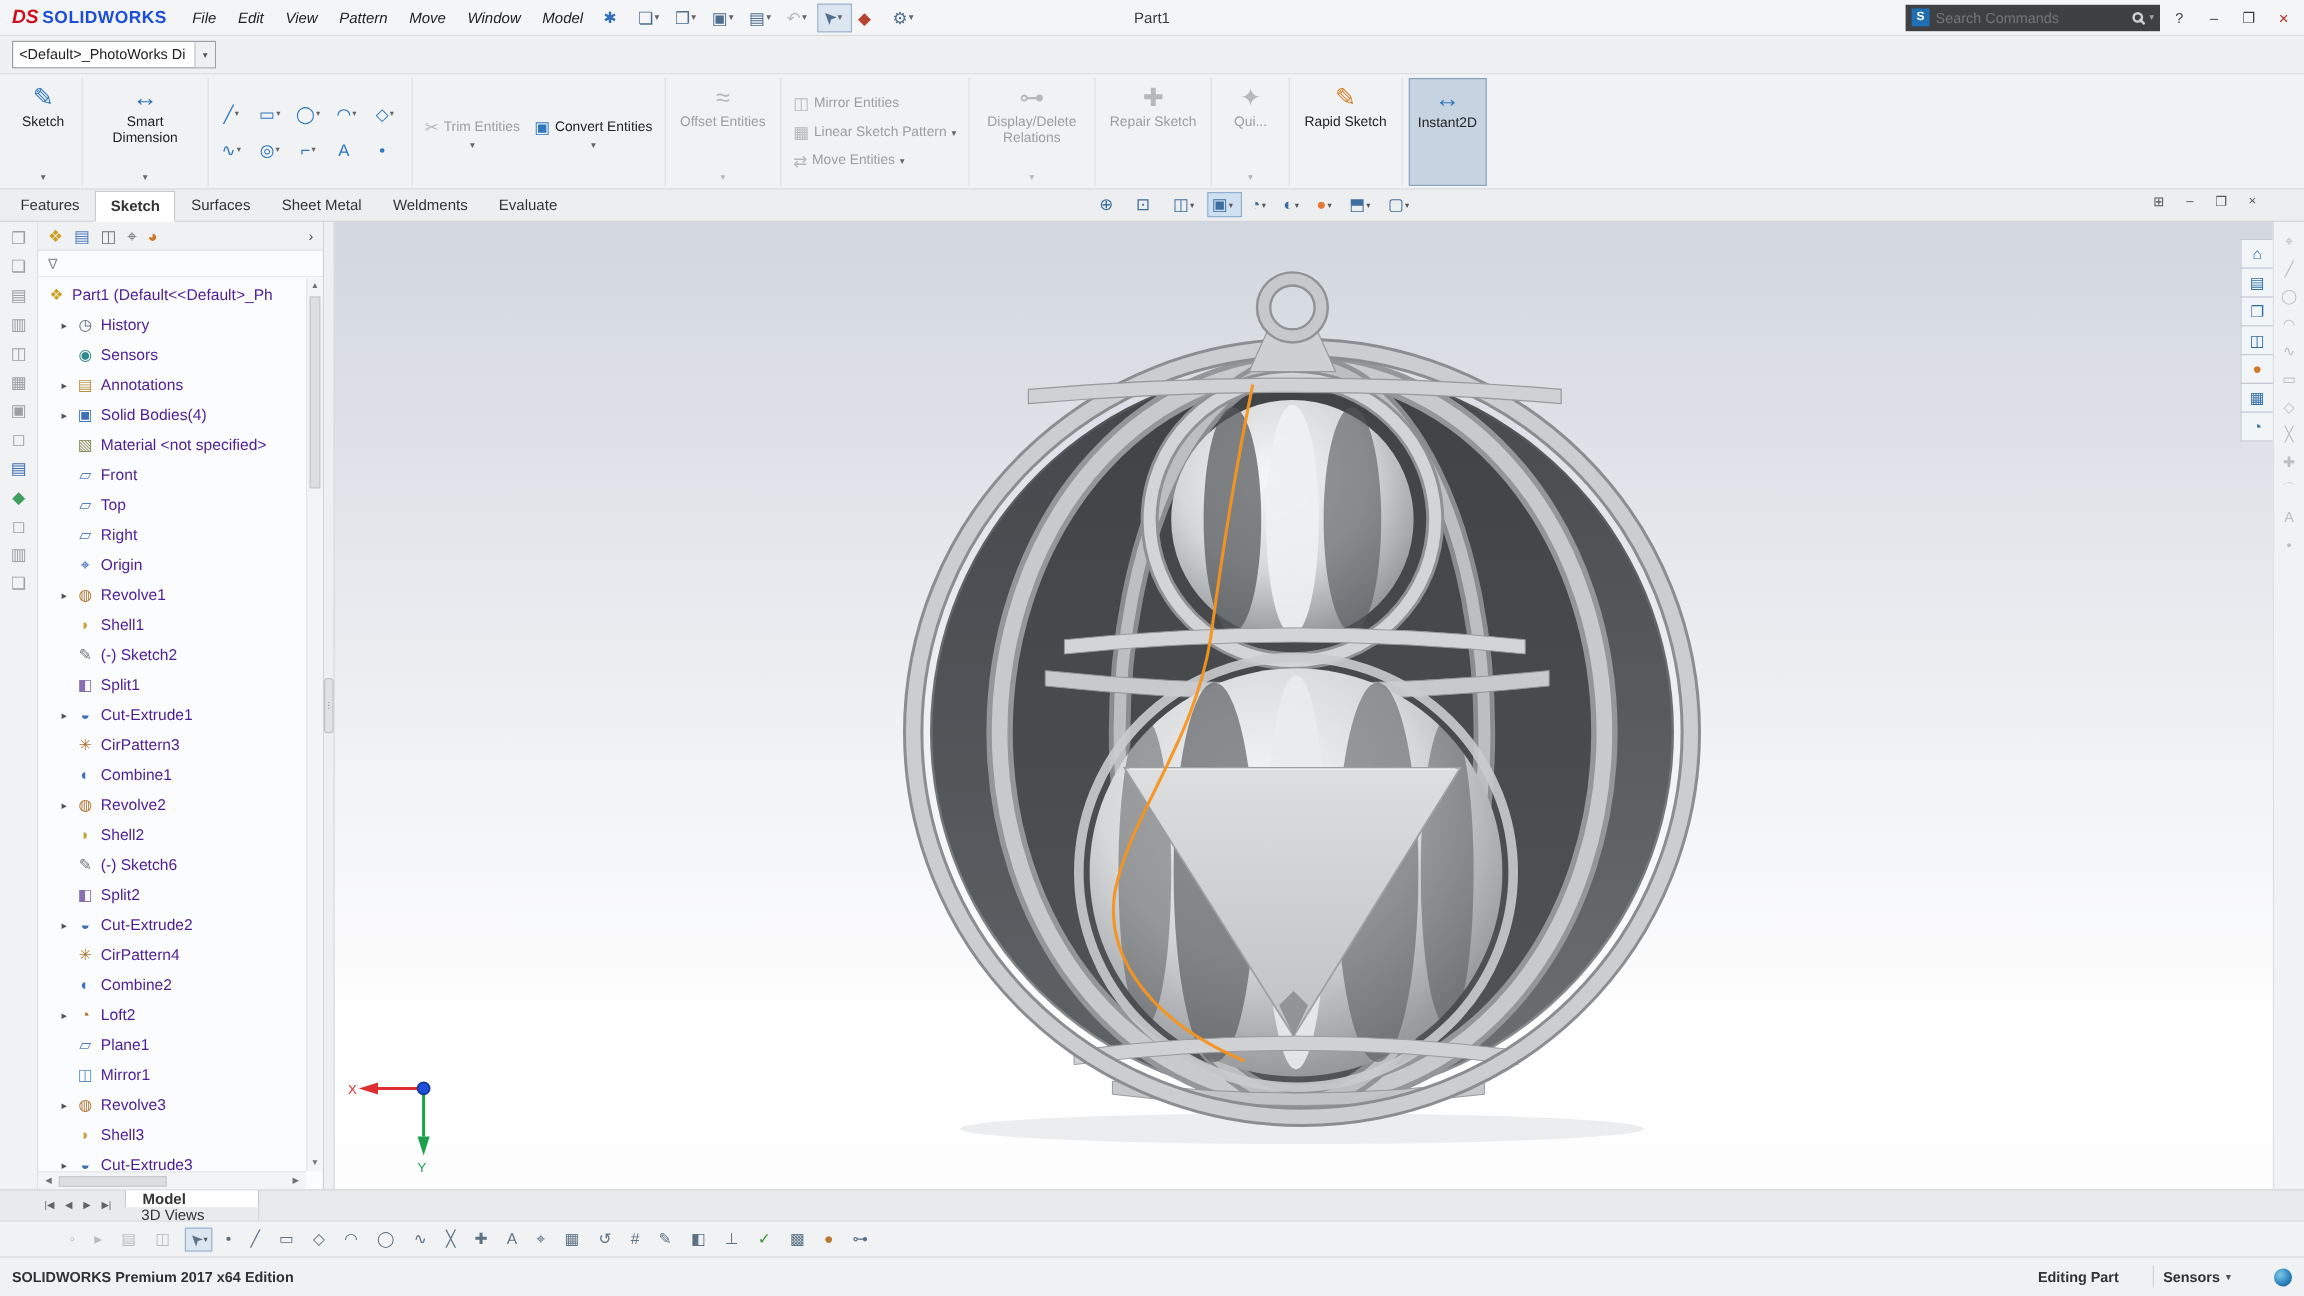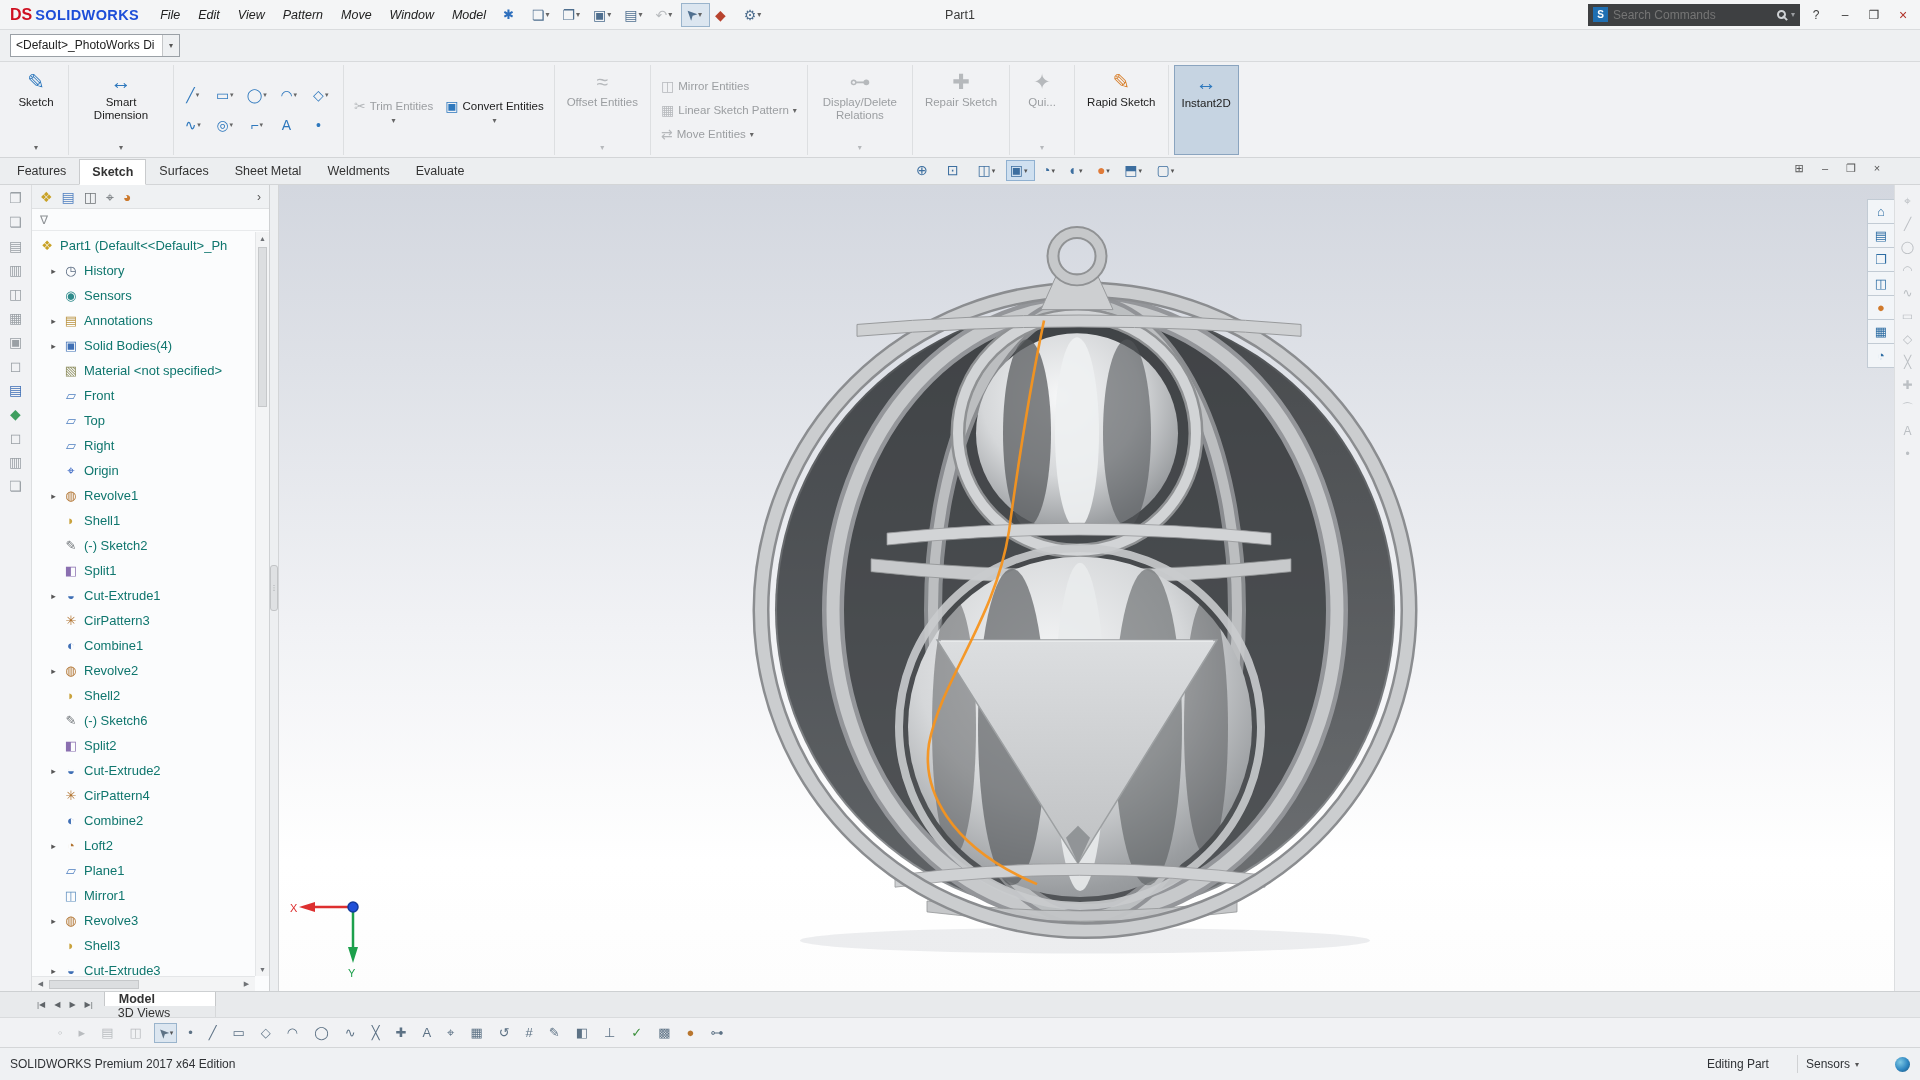--- a/index.html
+++ b/index.html
@@ -3,21 +3,21 @@
 <meta charset="utf-8">
 <style>
   *{box-sizing:border-box;margin:0;padding:0;}
   html,body{width:1920px;height:1080px;overflow:hidden;}
   body{font-family:"Liberation Sans",sans-serif;font-size:12px;color:#222;background:#f0f1f3;user-select:none;}
   .app{display:flex;flex-direction:column;height:100%;}
 
   
   .titlebar{height:30px;background:#f4f5f6;border-bottom:1px solid #dadcde;display:flex;align-items:center;position:relative;z-index:6;}
   .logo{display:flex;align-items:baseline;padding:0 8px 0 10px;}
-  .logo .ds{color:#cf1021;font-weight:700;font-size:16px;margin-right:3px;}
+  .logo .ds{color:#cf1021;font-weight:700;font-style:italic;font-size:16px;margin-right:3px;}
   .logo .sw{color:#1d4ed8;font-weight:700;font-size:14.5px;letter-spacing:.4px;}
   .menubar{display:flex;margin-left:4px;}
   .menu-item{padding:4px 9px;font-size:12.5px;font-style:italic;}
   .pin{color:#2e6fbd;font-size:13px;padding:0 8px;}
   .quickbar{display:flex;align-items:center;margin-left:6px;gap:1px;}
   .qbtn{display:flex;align-items:center;height:24px;padding:0 3px;border:1px solid transparent;}
   .qbtn .g{font-size:14px;color:#4f6f8f;line-height:14px;}
   .qbtn .caret{font-size:8px;color:#666;margin-left:1px;width:8px;}
   .qbtn.pressed{background:#dce6f0;border-color:#9ab4cc;}
   .qbtn.disabled .g{color:#b9bcbf;}
@@ -84,21 +84,21 @@
   .panel{width:238px;background:#fbfcfd;border-right:1px solid #cfd1d3;display:flex;flex-direction:column;position:relative;flex:none;}
   .panel-tabs{height:24px;display:flex;align-items:center;gap:9px;padding:0 8px;background:#eff1f3;border-bottom:1px solid #dfe1e3;}
   .ptab{font-size:14px;line-height:16px;}
   .ptab.chev{margin-left:auto;color:#555;font-size:12px;}
   .filterrow{height:22px;display:flex;align-items:center;padding:0 8px;border-bottom:1px solid #e8eaec;}
   .funnel{color:#8f9397;font-size:12px;}
   .tree{flex:1;overflow:hidden;padding:2px 16px 0 4px;}
   .trow{height:25px;display:flex;align-items:center;gap:5px;white-space:nowrap;}
   .trow .arrow{width:9px;font-size:9px;color:#555;text-align:center;flex:none;}
   .trow .ticon{width:16px;font-size:13px;text-align:center;flex:none;color:#6f7478;}
-  .trow .tlabel{font-size:13px;color:#0f766e;}
+  .trow .tlabel{font-size:13px;color:#4c1d95;}
   .trow.root{padding-left:3px;}
   .trow.child{padding-left:13px;}
   .vscroll{position:absolute;right:0;top:47px;bottom:15px;width:14px;background:#f3f4f5;border-left:1px solid #e4e6e8;display:flex;flex-direction:column;align-items:center;}
   .vs-arrow{font-size:7px;color:#6f7276;height:13px;display:flex;align-items:center;}
   .vs-track{flex:1;width:100%;position:relative;}
   .vs-thumb{position:absolute;top:2px;left:2px;right:2px;height:160px;background:#dcdee0;border:1px solid #c6c8ca;}
   .hscroll{height:15px;background:#f3f4f5;border-top:1px solid #e4e6e8;display:flex;align-items:center;padding:0 2px;margin-right:14px;}
   .hs-arrow{font-size:7px;color:#6f7276;width:13px;text-align:center;}
   .hs-track{flex:1;height:11px;position:relative;}
   .hs-thumb{position:absolute;left:2px;top:1px;width:90px;height:9px;background:#dcdee0;border:1px solid #c6c8ca;}
@@ -122,21 +122,21 @@
   .btab{display:flex;align-items:center;padding:0 14px;font-size:12.5px;color:#333;border-right:1px solid #d6d8da;}
   .btab.active{background:#fff;font-weight:bold;border-left:1px solid #c6c8ca;border-right:1px solid #c6c8ca;}
 
   .bottombar{height:30px;background:#f1f2f4;border-top:1px solid #d9dbdd;display:flex;align-items:center;padding-left:54px;gap:7px;}
   .bbtn{display:flex;align-items:center;gap:1px;padding:2px 3px;border:1px solid transparent;}
   .bbtn .g{font-size:13px;color:#5d7285;line-height:14px;}
   .bbtn.disabled .g{color:#b9bcbf;}
   .bbtn.pressed{background:#dce6f0;border-color:#9ab4cc;}
   .bbtn .caret{font-size:7px;color:#555;}
 
-  .statusbar{height:24px;background:#eff1f3;border-top:1px solid #d4d6d8;display:flex;align-items:center;padding:16px 10px;font-size:12px;color:#2f3235;}
+  .statusbar{height:24px;background:#eff1f3;border-top:1px solid #d4d6d8;display:flex;align-items:center;padding:16px 10px;font-size:12px;color:#2f3235;font-weight:bold;}
   .status-right{margin-left:auto;display:flex;align-items:center;gap:28px;}
   .custom-box{display:flex;align-items:center;gap:5px;padding:2px 8px;border-left:1px solid #d0d2d4;}
   .custom-box .caret{font-size:8px;color:#555;}
   .globe{width:15px;height:15px;border-radius:50%;background:radial-gradient(circle at 35% 35%,#7ec8e3,#2e86c1 55%,#1b4f72);}
 </style>
 </head>
 <body>
 
 <div class="app">
 

